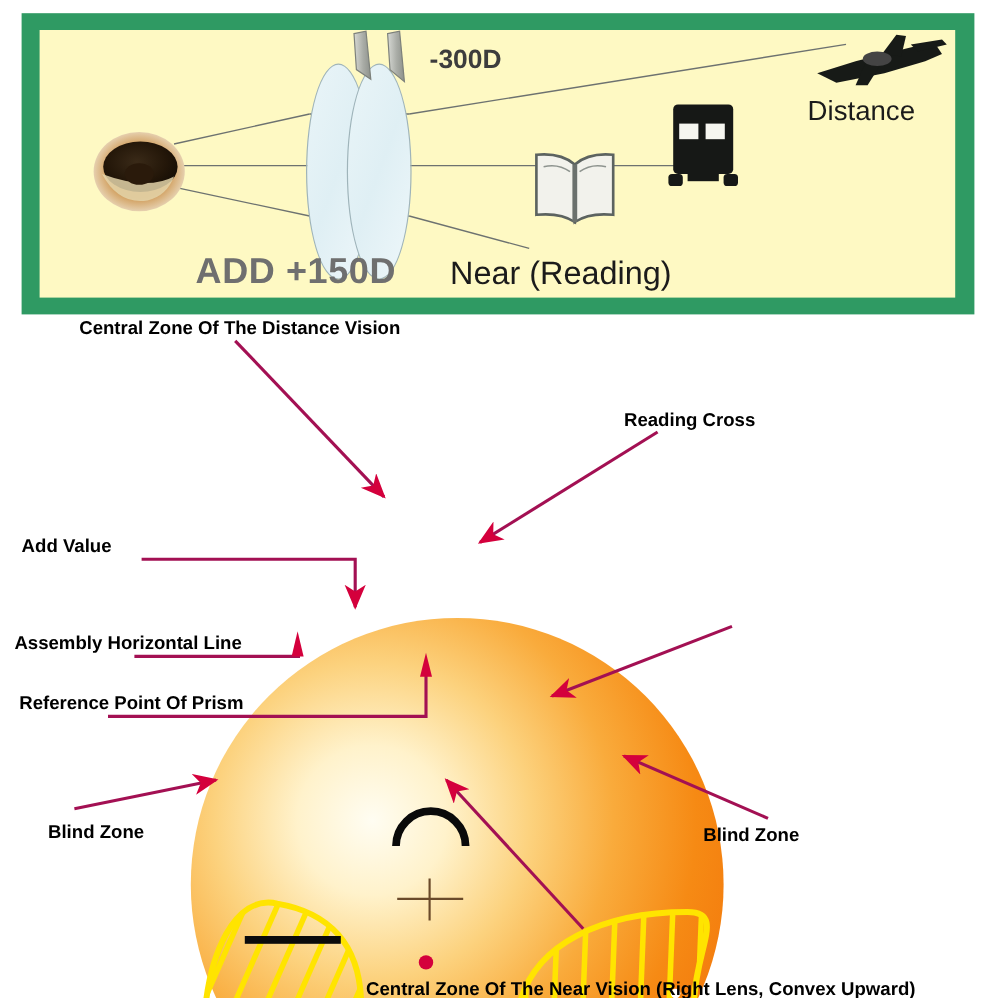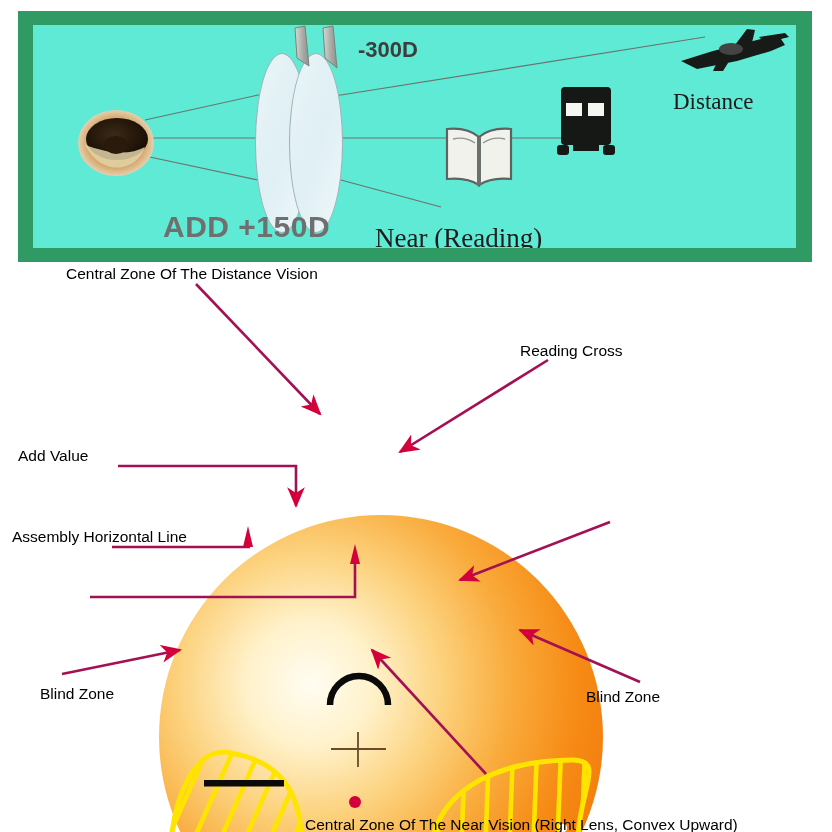--- a/index.html
+++ b/index.html
@@ -23,39 +23,38 @@
     width: 794px;
     height: 251px;
     background: #2f9a63;
     box-sizing: border-box;
     padding: 14px 16px 14px 15px;
   }
   #top-inner {
     position: relative;
     width: 100%;
     height: 100%;
-    background: #5eead4;
+    background: #fef9c3;
     box-sizing: border-box;
     overflow: hidden;
   }
 
   .lens-shape {
     position: absolute;
     border: 1px solid #9fb4ba;
     background: linear-gradient(110deg, #eaf5f8 0%, #dfeff4 50%, #eef7fa 100%);
     border-radius: 50% / 50%;
   }
 
   .label-top {
     position: absolute;
     color: #1b1b1b;
     font-size: 20px;
-    font-family: Liberation Serif, serif;
+    font-family: Liberation Sans, sans-serif;
     white-space: nowrap;
-    margin-top: 10px;
   }
   .label-gray {
     position: absolute;
     color: #6f6f6f;
     font-size: 30px;
     font-weight: bold;
     letter-spacing: .5px;
     white-space: nowrap;
     font-family: "Liberation Sans", sans-serif;
   }
@@ -65,21 +64,21 @@
     font-size: 22px;
     font-weight: bold;
     white-space: nowrap;
     font-family: "Liberation Sans", sans-serif;
   }
 
   
   #lower {
     position: absolute;
     left: 0; top: 262px;
-    width: 832px; height: 570px;
+    width: 832px; height: 570px; font-weight: bold;
   }
   #lower svg { display:block; }
 
   .callout {
     position: absolute;
     color: #000;
     font-size: 15.5px;
     white-space: nowrap;
     font-family: "Liberation Sans", sans-serif;
   }
@@ -298,19 +297,20 @@
   </svg>
 
   <div class="callout" style="left:66px;top:3px;">Central Zone Of The Distance Vision</div>
 
   <div class="callout" style="left:520px;top:80px;">Reading Cross</div>
 
   <div class="callout" style="left:18px;top:185px;">Add Value</div>
 
   <div class="callout" style="left:12px;top:266px;">Assembly Horizontal Line</div>
 
+  <div class="callout" style="left:16px;top:316px;">Reference Point Of Prism</div>
 
   <div class="callout" style="left:40px;top:423px;">Blind Zone</div>
 
   <div class="callout" style="left:586px;top:426px;">Blind Zone</div>
 
   <div class="callout" style="left:305px;top:522px;margin-top:32px;">Central Zone Of The Near Vision (Right Lens, Convex Upward)</div>
 </div>
 
 </body></html>

